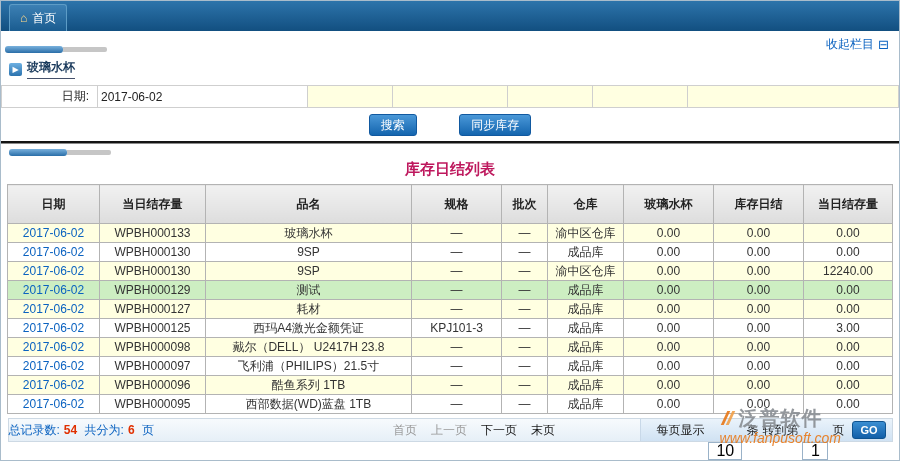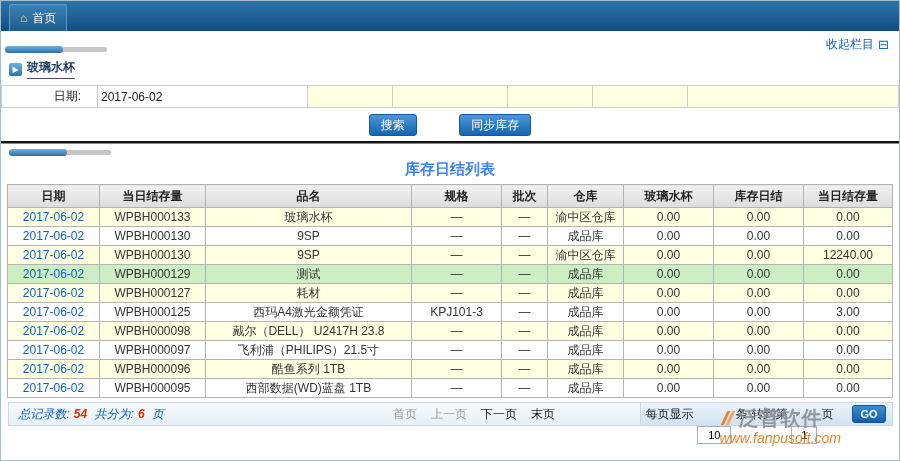--- a/index.html
+++ b/index.html
@@ -48,81 +48,81 @@
 
   .section-header { display:flex; align-items:center; gap:5px; padding:6px 0 3px 8px; }
   .arrow-icon {
     width:13px; height:13px; background:linear-gradient(#6db0e2,#2a72ae); border-radius:2px;
     color:#fff; font-size:8px; display:flex; align-items:center; justify-content:center;
   }
   .section-title { font-size:12px; font-weight:bold; color:#1a3a5c; border-bottom:1px solid #44506a; padding-bottom:2px; }
 
   table.search-form { width:100%; border-collapse:collapse; margin-top:3px; }
   .search-form td { border:1px solid #cfcfcf; height:22px; font-size:12px; }
-  td.f-label { width:96px; text-align:right; padding-right:16px; background:#fff; color:#222; }
+  td.f-label { width:96px; text-align:right; padding-right:8px; background:#fff; color:#222; }
   td.f-input { width:210px; background:#fff; padding:0 3px; }
   td.f-input input {
     width:100%; border:none; outline:none; font-size:12px; height:18px; background:#fff;
     color:#222; font-family:inherit; padding:0;
   }
   td.f-empty { background:#ffffe1; }
 
   .btn {
     display:inline-block; background:linear-gradient(#4a98d8,#1465ae); color:#fff;
     border:1px solid #1159a0; border-radius:3px; font-size:12px; padding:3px 11px;
     cursor:pointer; font-family:inherit; line-height:14px;
   }
   .search-actions { text-align:center; padding:6px 0 5px; }
   .search-actions .btn { margin:0 19px; }
 
   .thick-divider { height:3px; background:#141414; border-bottom:1px solid #8a8a8a; }
 
-  .list-title { text-align:center; font-size:15px; font-weight:bold; color:#3b82f6; padding:4px 8px 5px; }
+  .list-title { text-align:center; font-size:15px; font-weight:bold; color:#be185d; padding:4px 8px 5px; }
   .list-actions { padding:2px 0 6px 10px; }
   .list-actions .btn { margin-right:10px; }
 
   
   .data-table { width:885px; margin:0 auto; border-collapse:collapse; font-size:12px; table-layout:fixed; }
   .data-table th {
-    background:linear-gradient(#f1f1f1,#dddddd); border:1px solid #b3b3b3; height:23px;
+    background:linear-gradient(#f1f1f1,#dddddd); border:1px solid #b3b3b3; height:39px;
     font-weight:bold; color:#222; font-size:12px; padding:0 2px;
   }
   .data-table td {
     border:1px solid #b3b3b3; height:19px; text-align:center; color:#333;
     overflow:hidden; white-space:nowrap; padding:0 2px;
   }
   .data-table tbody tr:nth-child(odd) td { background:#ffffe1; }
   .data-table tbody tr:nth-child(even) td { background:#ffffff; }
   .data-table tbody tr.highlight td { background:#cdeec2; }
   a.date-link { color:#0a62c0; text-decoration:none; cursor:pointer; }
 
   
   .pagination {
     width:885px; margin:4px auto 0; height:24px; display:flex; align-items:center;
     font-size:12px; background:linear-gradient(#f7fafd,#e6eff7); border:1px solid #cdd9e4;
   }
-  .pg-left { width:300px; padding-left:10px; color:#0a62c0; white-space:nowrap;font-style:italic; }
+  .pg-left { width:300px; color:#0a62c0; white-space:nowrap; }
   .pg-left .num { color:#e03000; font-weight:bold; margin:0 4px; }
   .pg-center { flex:1; display:flex; justify-content:center; gap:14px; white-space:nowrap; }
   .pg-link { cursor:pointer; }
   .pg-link.disabled { color:#999; }
   .pg-link.active { color:#1a1a1a; font-weight:normal; }
   .pg-right {
     width:252px; height:100%; background:linear-gradient(#eaf3fb,#d0e2f3);
     display:flex; align-items:center; justify-content:flex-end; gap:4px;
     padding:0 6px; border-left:1px solid #c8d8e8; white-space:nowrap; color:#222;
   }
   .pg-input {
-    width:34px; height:18px; border:1px solid #9ab2c8; font-size:11px; text-align:center;
+    width:34px; height:18px; border:1px solid #9ab2c8; font-size:16px; text-align:center;
     padding:0; font-family:inherit; background:#fff;margin-top:41px;
   }
   .pg-input.small { width:26px; }
   .go-btn {
     background:linear-gradient(#3a8ed2,#135fa8); color:#fff; font-weight:bold; font-size:11px;
-    border:1px solid #0f538f; border-radius:3px; padding:2px 7px; margin-left:15px;
+    border:1px solid #0f538f; border-radius:3px; padding:2px 7px; margin-left:4px;
     cursor:pointer; font-family:inherit; line-height:12px;
   }
 
   
   .watermark { position:absolute; right:58px; bottom:14px; z-index:5; opacity:0.93; pointer-events:none; }
   .wm-line { display:flex; align-items:center; gap:3px; }
   .wm-mark { position:relative; width:16px; height:17px; display:inline-block; }
   .wm-mark::before, .wm-mark::after {
     content:""; position:absolute; top:1px; width:3px; height:14px;
     background:#e87b1e; transform:skewX(-25deg);

